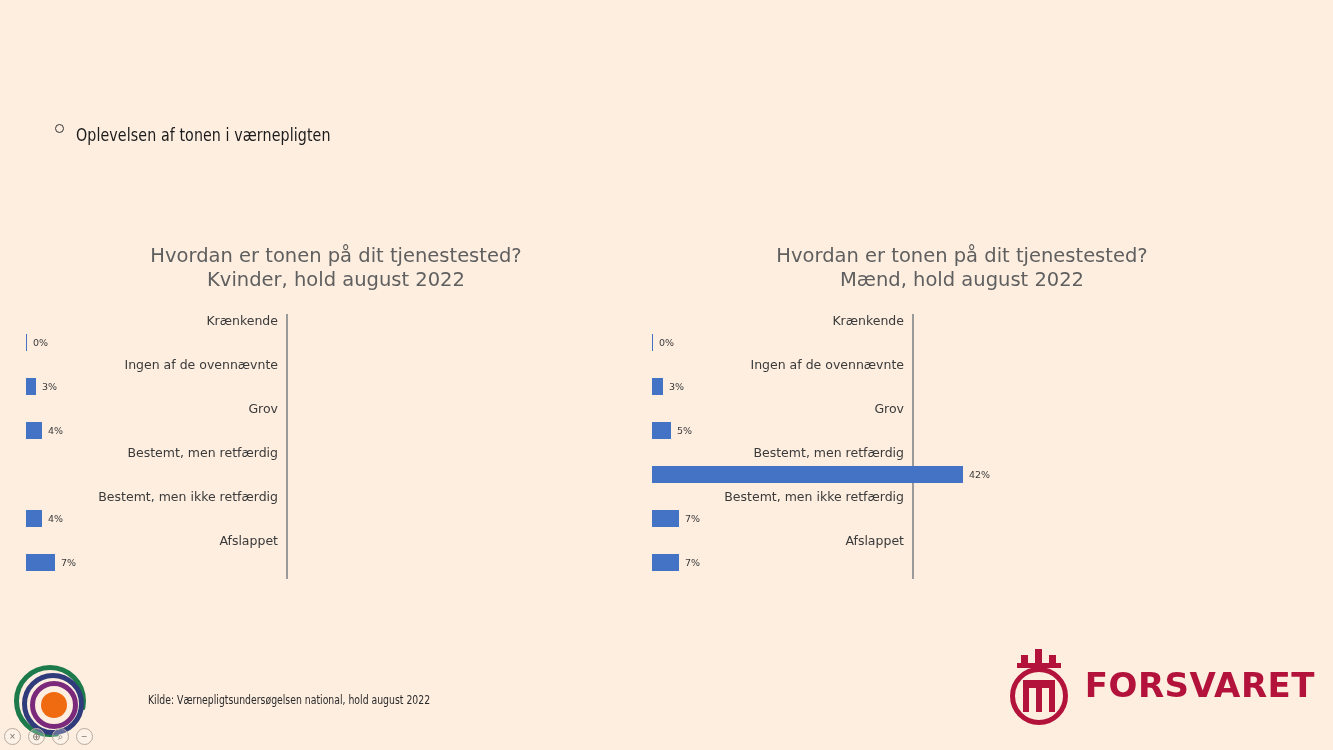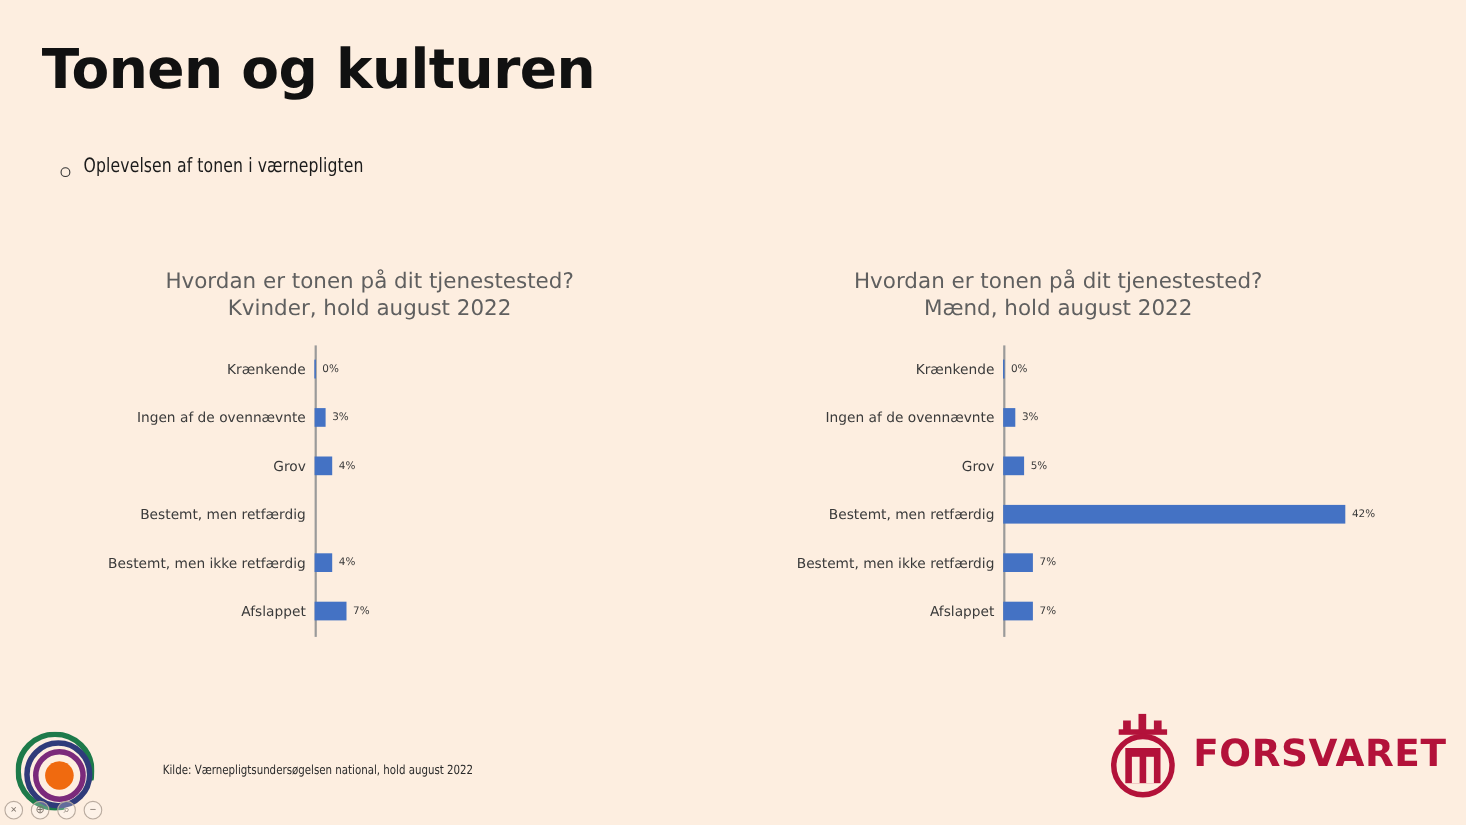--- a/index.html
+++ b/index.html
@@ -26,23 +26,23 @@
     top: 34px;
     font-size: 50px;
     font-weight: bold;
     letter-spacing: -0.5px;
     color: #111111;
     font-family: "DejaVu Sans", sans-serif;
   }
   .bullet-row {
     position: absolute;
     left: 55px;
-    top: 140px;
+    top: 124px;
     display: flex;
-    align-items: flex-end;
+    align-items: flex-start;
     gap: 12px;
   }
   .bullet-marker {
     width: 9px;
     height: 9px;
     border: 1.4px solid #333;
     border-radius: 50%;
     box-sizing: border-box;
   }
   .bullet-text {
@@ -88,21 +88,22 @@
   .rows {
     position: absolute;
     left: 0; right: 0; top: 0; bottom: 0;
   }
   .row {
     position: absolute;
     left: 0;
     right: 0;
     height: 44px;
     display: flex;
-    align-items: center;
+    align-items: flex-start;
+    flex-direction: column;
   }
   .cat-label {
     width: 252px;
     text-align: right;
     padding-right: 8px;
     font-size: 12.5px;
     color: #3a3a3a;
     font-family: "DejaVu Sans", sans-serif;
     line-height: 1.1;
   }
@@ -265,21 +266,20 @@
     line-height: 15px;
     text-align: center;
     background: rgba(255,255,255,0.25);
   }
 </style>
 </head>
 <body>
 
 <div class="slide">
 
-  <div class="title">Tonen og kulturen</div>
 
   <div class="bullet-row">
     <span class="bullet-marker"></span>
     <span class="bullet-text">Oplevelsen af tonen i værnepligten</span>
   </div>
 
   <div class="chart left">
     <div class="chart-title">Hvordan er tonen på dit tjenestested?
 Kvinder, hold august 2022</div>
     <div class="plot">

